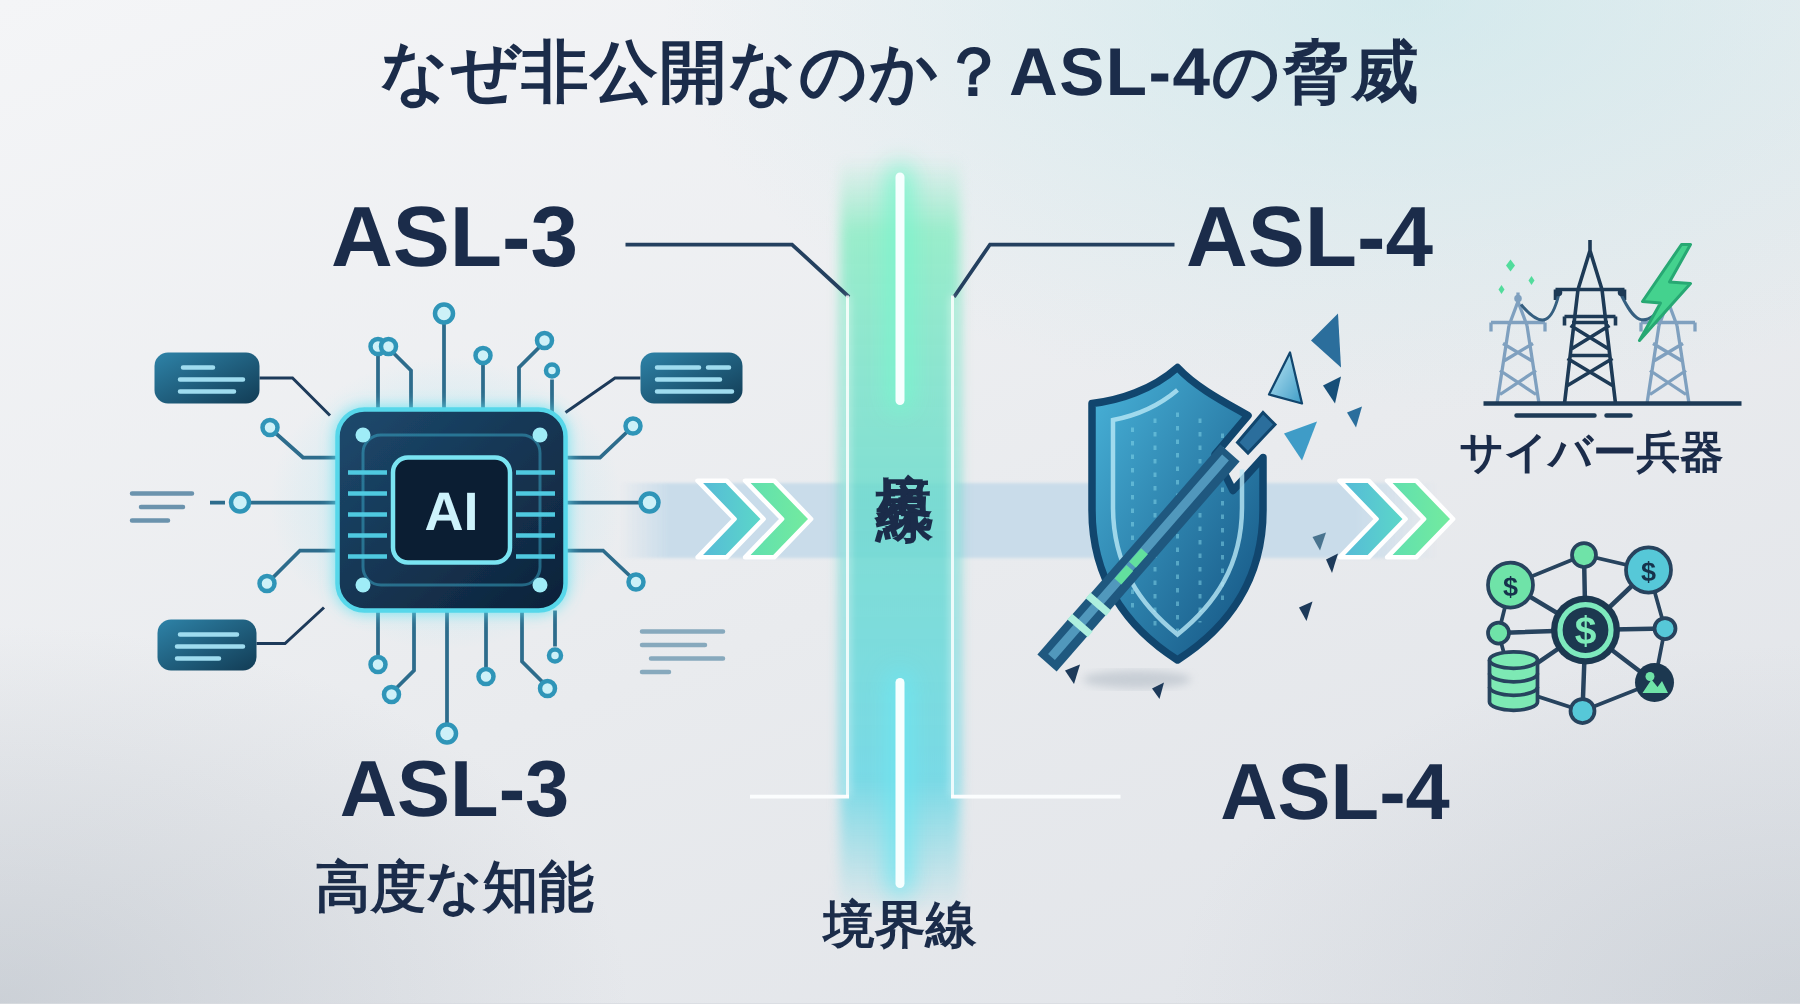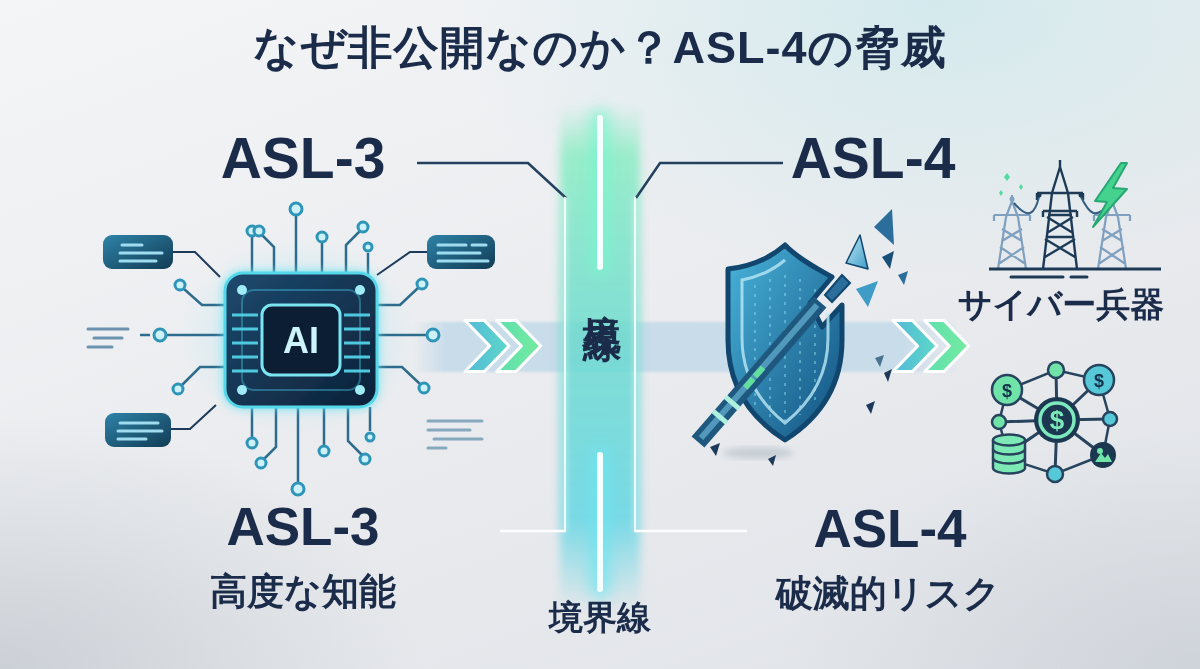--- a/index.html
+++ b/index.html
@@ -11,21 +11,21 @@
       radial-gradient(700px 420px at 0% 100%, rgba(150,160,172,.35), rgba(150,160,172,0) 60%),
       radial-gradient(700px 400px at 100% 100%, rgba(160,170,180,.28), rgba(160,170,180,0) 60%),
       linear-gradient(160deg,#f4f5f7 0%,#e9ebee 55%,#e0e3e8 100%);
   }
   .abs{position:absolute;}
   .txt{color:#1b2c4a;font-weight:800;text-align:center;line-height:1.05;}
   .title{left:0;right:0;top:24px;font-size:45px;letter-spacing:1px;z-index:6;}
   .asl-heading{width:250px;font-size:57px;z-index:6;}
   .asl-footer{width:250px;font-size:53px;z-index:6;}
   .asl-caption{width:260px;font-size:37px;z-index:6;margin-top:16px;}
-  .threat-label{font-size:34px;z-index:6;}
+  .threat-label{font-size:29px;z-index:6;}
   .band{
     left:413px;top:322px;width:545px;height:50px;z-index:1;
     background:linear-gradient(to right, rgba(201,220,234,0), #c9dcea 6%, #c9dcea 90%, rgba(201,220,234,0));
     filter:blur(1px);
   }
   .divider-band{
     left:560px;top:105px;width:80px;height:505px;z-index:2;
     background:linear-gradient(180deg, rgba(139,236,196,0) 0%, rgba(139,236,196,.85) 10%,
       rgba(102,218,204,.80) 45%, rgba(102,214,228,.85) 82%, rgba(102,214,228,0) 100%);
     filter:blur(4px);
@@ -67,21 +67,20 @@
   </svg>
 
   <div class="abs txt title">なぜ非公開なのか？ASL-4の脅威</div>
 
   <div class="abs txt asl-heading" style="left:178px;top:129px;">ASL-3</div>
   <div class="abs txt asl-footer" style="left:178px;top:499px;">ASL-3</div>
   <div class="abs txt asl-caption" style="left:173px;top:557px;">高度な知能</div>
 
   <div class="abs txt asl-heading" style="left:748px;top:129px;">ASL-4</div>
   <div class="abs txt asl-footer" style="left:765px;top:501px;">ASL-4</div>
-  <div class="abs txt asl-caption" style="left:758px;top:559px;">破滅的リスク</div>
 
   <div class="abs vertical-label">境界線</div>
   <div class="abs txt" style="left:500px;top:600px;width:200px;font-size:34px;z-index:6;">境界線</div>
 
   <div class="abs txt threat-label" style="left:951px;top:287px;width:220px;">サイバー兵器</div>
 
   <div class="abs chip-glow"></div>
 
   <svg class="abs" style="left:70px;top:195px;z-index:4;" width="430" height="315" viewBox="0 0 430 315">
     <defs>

